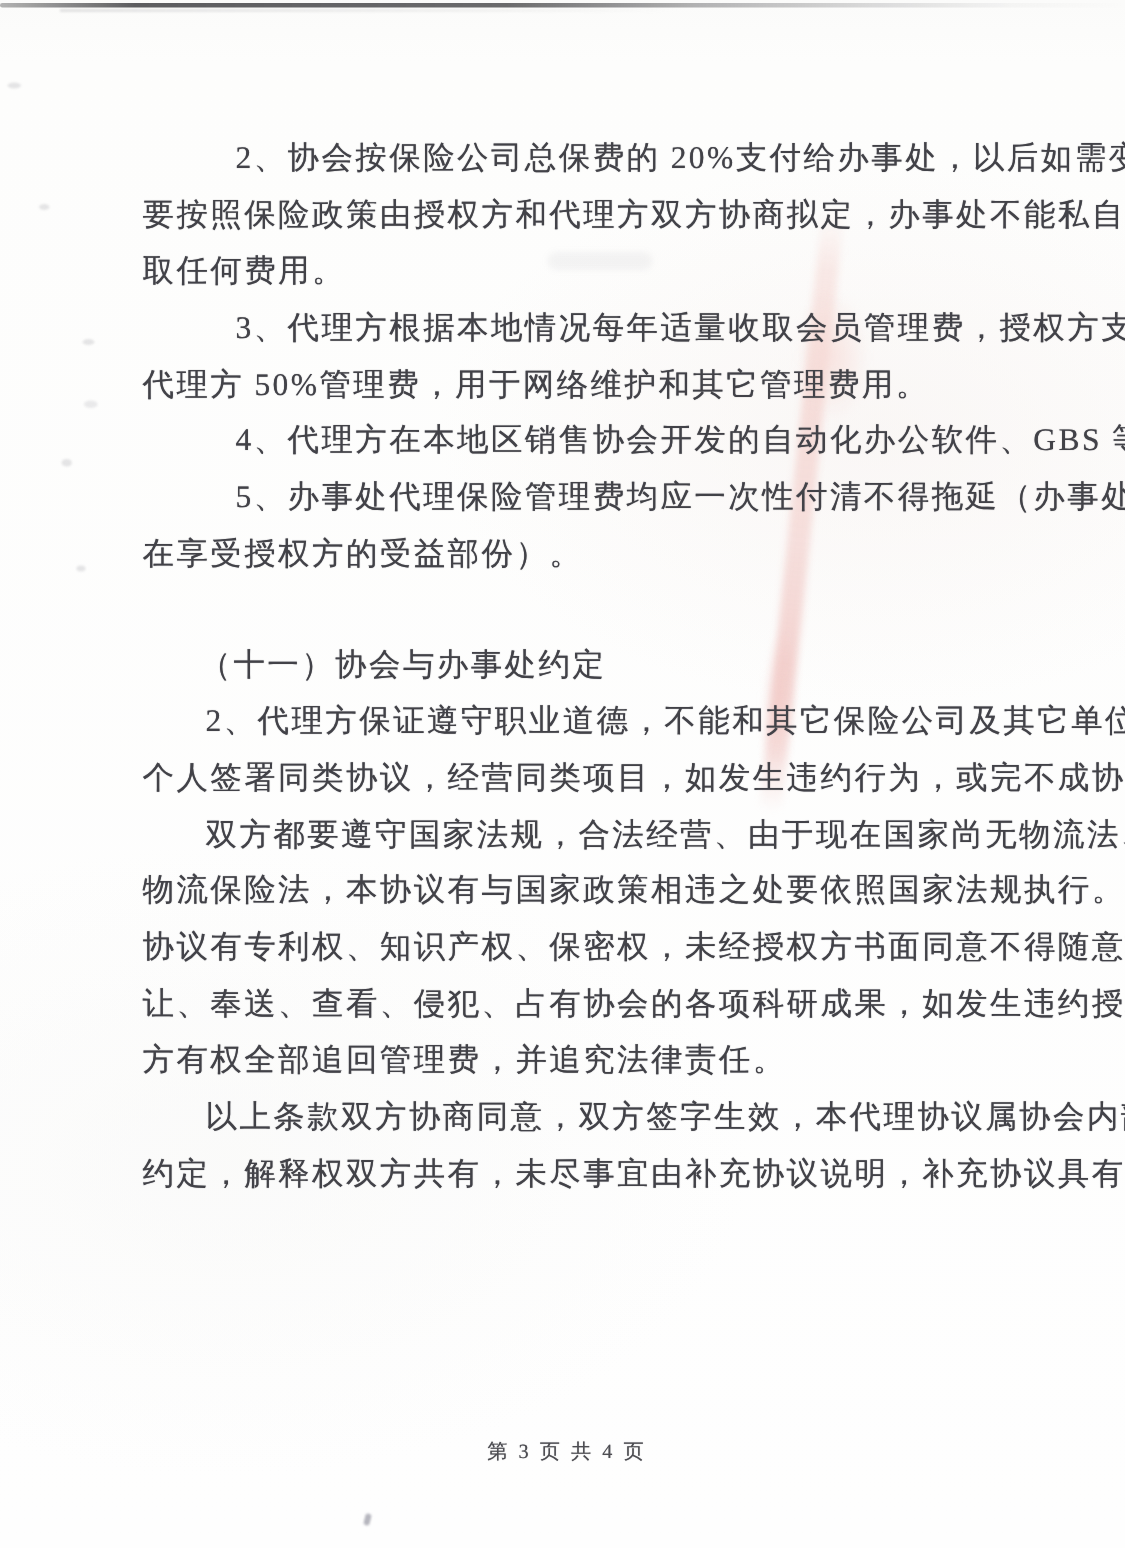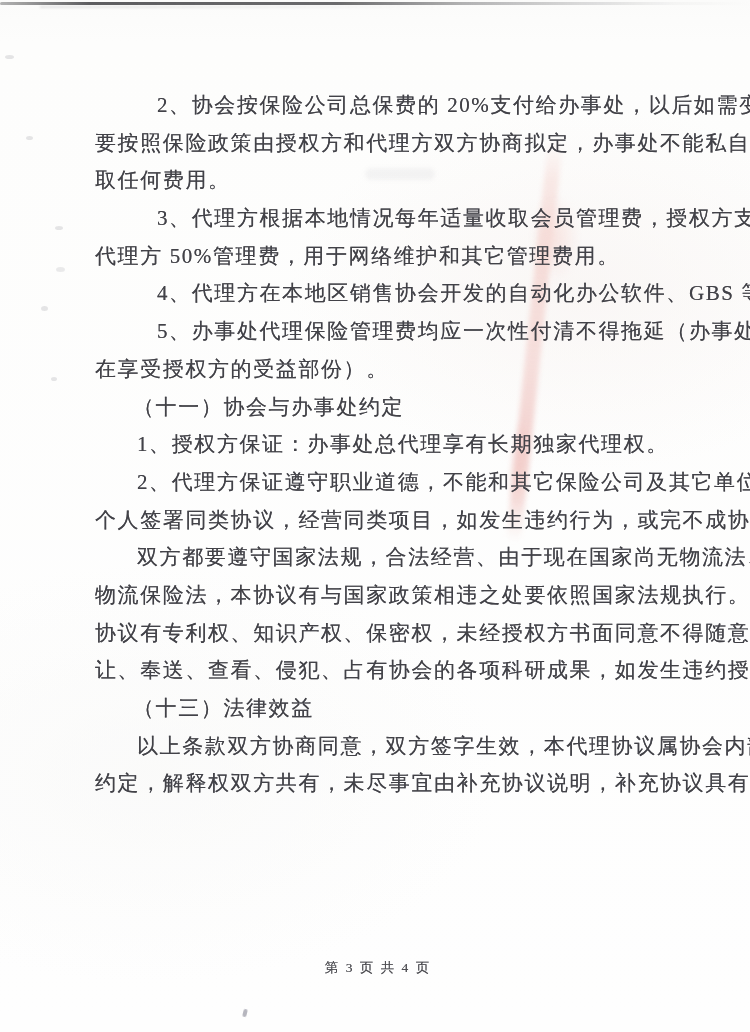--- a/index.html
+++ b/index.html
@@ -84,21 +84,21 @@
     letter-spacing: 1.6px;
     text-shadow: 0 0 0.6px rgba(66,66,72,0.75);
   }
   .text-line {
     height: 37.7px;
     line-height: 37.7px;
     white-space: nowrap;
   }
   .k-num  { padding-left: 62px; }  
   .k-item { padding-left: 42px; }  
-  .k-head { padding-left: 38px; }  
+  .k-head { padding-left: 38px; margin-top: 36px; }  
   .k-cont { padding-left: 0; }     
 
   .page-footer {
     position: absolute;
     left: 0; top: 959px; width: 756px;
     text-align: center;
     font-size: 13.5px;
     letter-spacing: 2px;
     color: #4d4d52;
     text-shadow: 0 0 0.5px rgba(77,77,82,0.7);
@@ -126,26 +126,25 @@
   <main class="doc-body" id="doc-body">
       <div class="text-line k-num">2、协会按保险公司总保费的 20%支付给办事处，以后如需变更</div>
       <div class="text-line k-cont">要按照保险政策由授权方和代理方双方协商拟定，办事处不能私自收</div>
       <div class="text-line k-cont">取任何费用。</div>
       <div class="text-line k-num">3、代理方根据本地情况每年适量收取会员管理费，授权方支付</div>
       <div class="text-line k-cont">代理方 50%管理费，用于网络维护和其它管理费用。</div>
       <div class="text-line k-num">4、代理方在本地区销售协会开发的自动化办公软件、GBS 等物</div>
       <div class="text-line k-num">5、办事处代理保险管理费均应一次性付清不得拖延（办事处不</div>
       <div class="text-line k-cont">在享受授权方的受益部份）。</div>
       <div class="text-line k-head">（十一）协会与办事处约定</div>
-      <div class="text-line k-item">1、授权方保证：办事处总代理享有长期独家代理权。</div>
       <div class="text-line k-item">2、代理方保证遵守职业道德，不能和其它保险公司及其它单位和</div>
       <div class="text-line k-cont">个人签署同类协议，经营同类项目，如发生违约行为，或完不成协会</div>
       <div class="text-line k-item">双方都要遵守国家法规，合法经营、由于现在国家尚无物流法、</div>
       <div class="text-line k-cont">物流保险法，本协议有与国家政策相违之处要依照国家法规执行。本</div>
       <div class="text-line k-cont">协议有专利权、知识产权、保密权，未经授权方书面同意不得随意转</div>
       <div class="text-line k-cont">让、奉送、查看、侵犯、占有协会的各项科研成果，如发生违约授权</div>
-      <div class="text-line k-head">（十三）法律效益</div>
+      <div class="text-line k-cont">方有权全部追回管理费，并追究法律责任。</div>
       <div class="text-line k-item">以上条款双方协商同意，双方签字生效，本代理协议属协会内部</div>
       <div class="text-line k-cont">约定，解释权双方共有，未尽事宜由补充协议说明，补充协议具有同</div>
     </main>
 
   <div class="page-footer">第 3 页 共 4 页</div>
 </div>
 
 </body></html>

